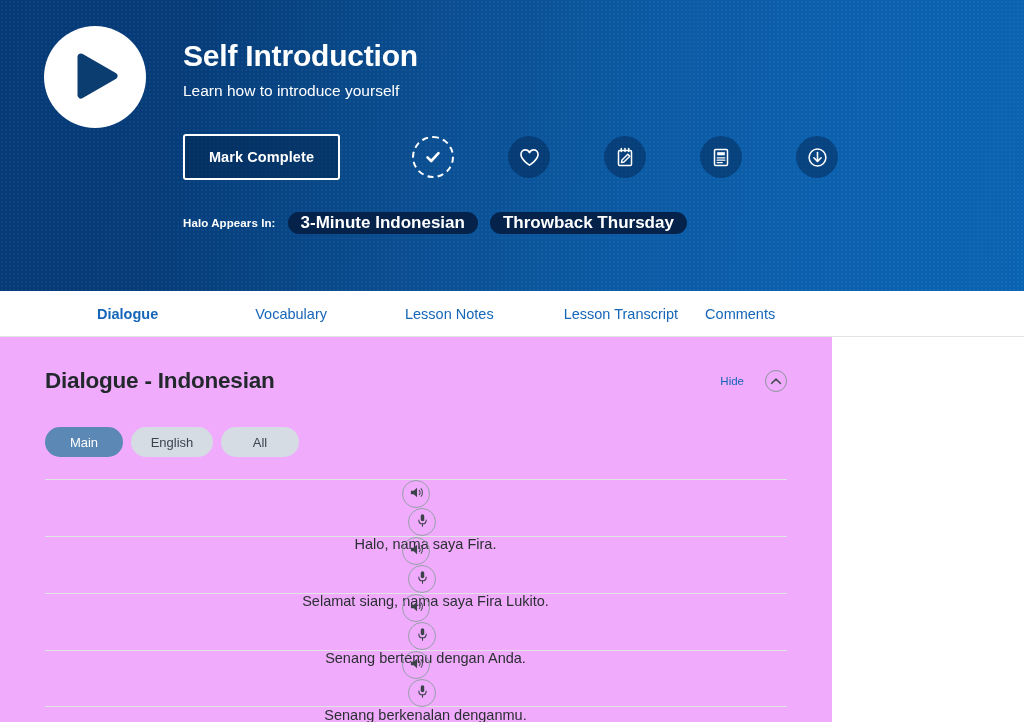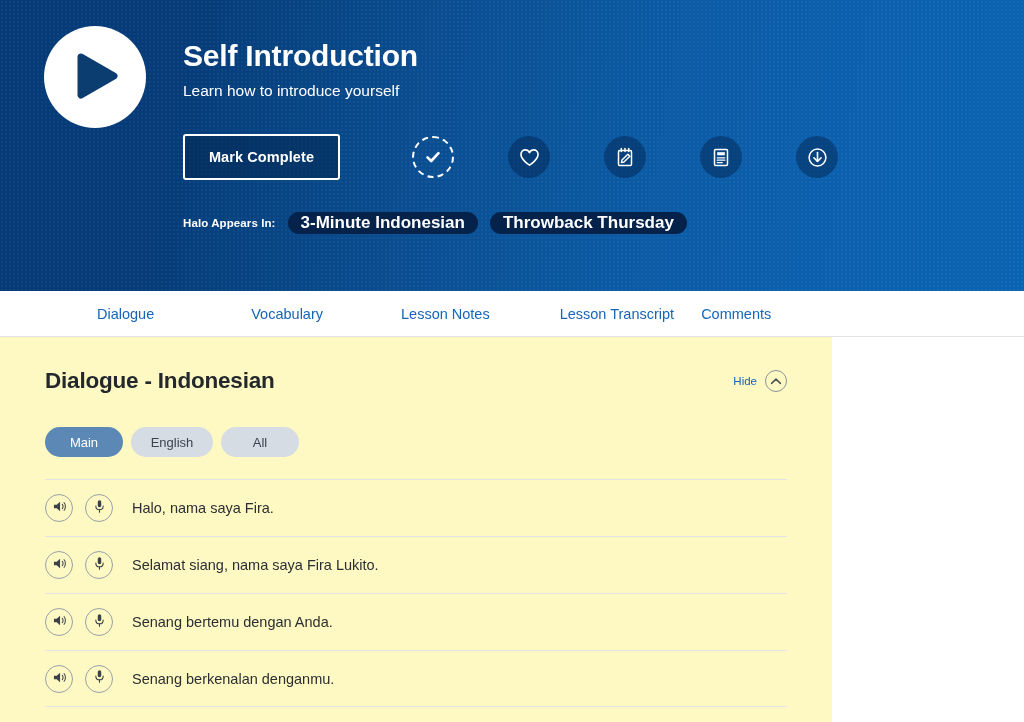--- a/index.html
+++ b/index.html
@@ -9,21 +9,21 @@
     height: 722px;
     background: #ffffff;
     font-family: "Liberation Sans", sans-serif;
     overflow: hidden;
   }
 
   .page {
     position: relative;
     width: 832px;
     height: 722px;
-    background: #fef9c3;
+    background: #f0abfc;
   }
 
   
   .hero {
     position: relative;
     width: 1024px;
     height: 291px;
     background: linear-gradient(100deg, #053a76 0%, #053c79 18%, #0a4e91 42%, #0b5aa4 62%, #0b60ad 80%, #0a63b2 100%);
     overflow: hidden;
   }
@@ -164,21 +164,21 @@
     display: flex;
     align-items: center;
   }
   .nav-tab {
     color: #1565b8;
     font-size: 14.5px;
     cursor: pointer;
     white-space: nowrap;
     font-weight: 400;
   }
-  .nav-tab.t0 { margin-right: 97px; }
+  .nav-tab.t0 { margin-right: 97px; font-weight: bold; }
   .nav-tab.t1 { margin-right: 78px; }
   .nav-tab.t2 { margin-right: 70px; }
   .nav-tab.t3 { margin-right: 27px; }
 
   
   .content {
     position: relative;
     padding: 0 45px;
   }
   .section-head {
@@ -191,21 +191,21 @@
   }
   .section-title {
     font-size: 22.5px;
     font-weight: bold;
     color: #23282d;
     letter-spacing: -0.2px;
   }
   .hide-wrap {
     display: flex;
     align-items: center;
-    gap: 8px;
+    gap: 21px;
     cursor: pointer;
   }
   .hide-label {
     font-size: 11.5px;
     color: #1565b8;
     font-weight: 400;
   }
   .hide-circle {
     width: 22px;
     height: 22px;
@@ -242,20 +242,21 @@
   .pill.w2 { width: 78px; }
 
   .lines {
     margin-top: 22px;
   }
   .line-row {
     height: 57px;
     display: flex;
     align-items: center;
     border-top: 1px solid #e1e3e5;
+    flex-direction: column;
   }
   .line-row:last-child { border-bottom: 1px solid #e1e3e5; }
   .circ {
     width: 28px;
     height: 28px;
     border-radius: 50%;
     border: 1.4px solid #97a0a8;
     display: flex;
     align-items: center;
     justify-content: center;

